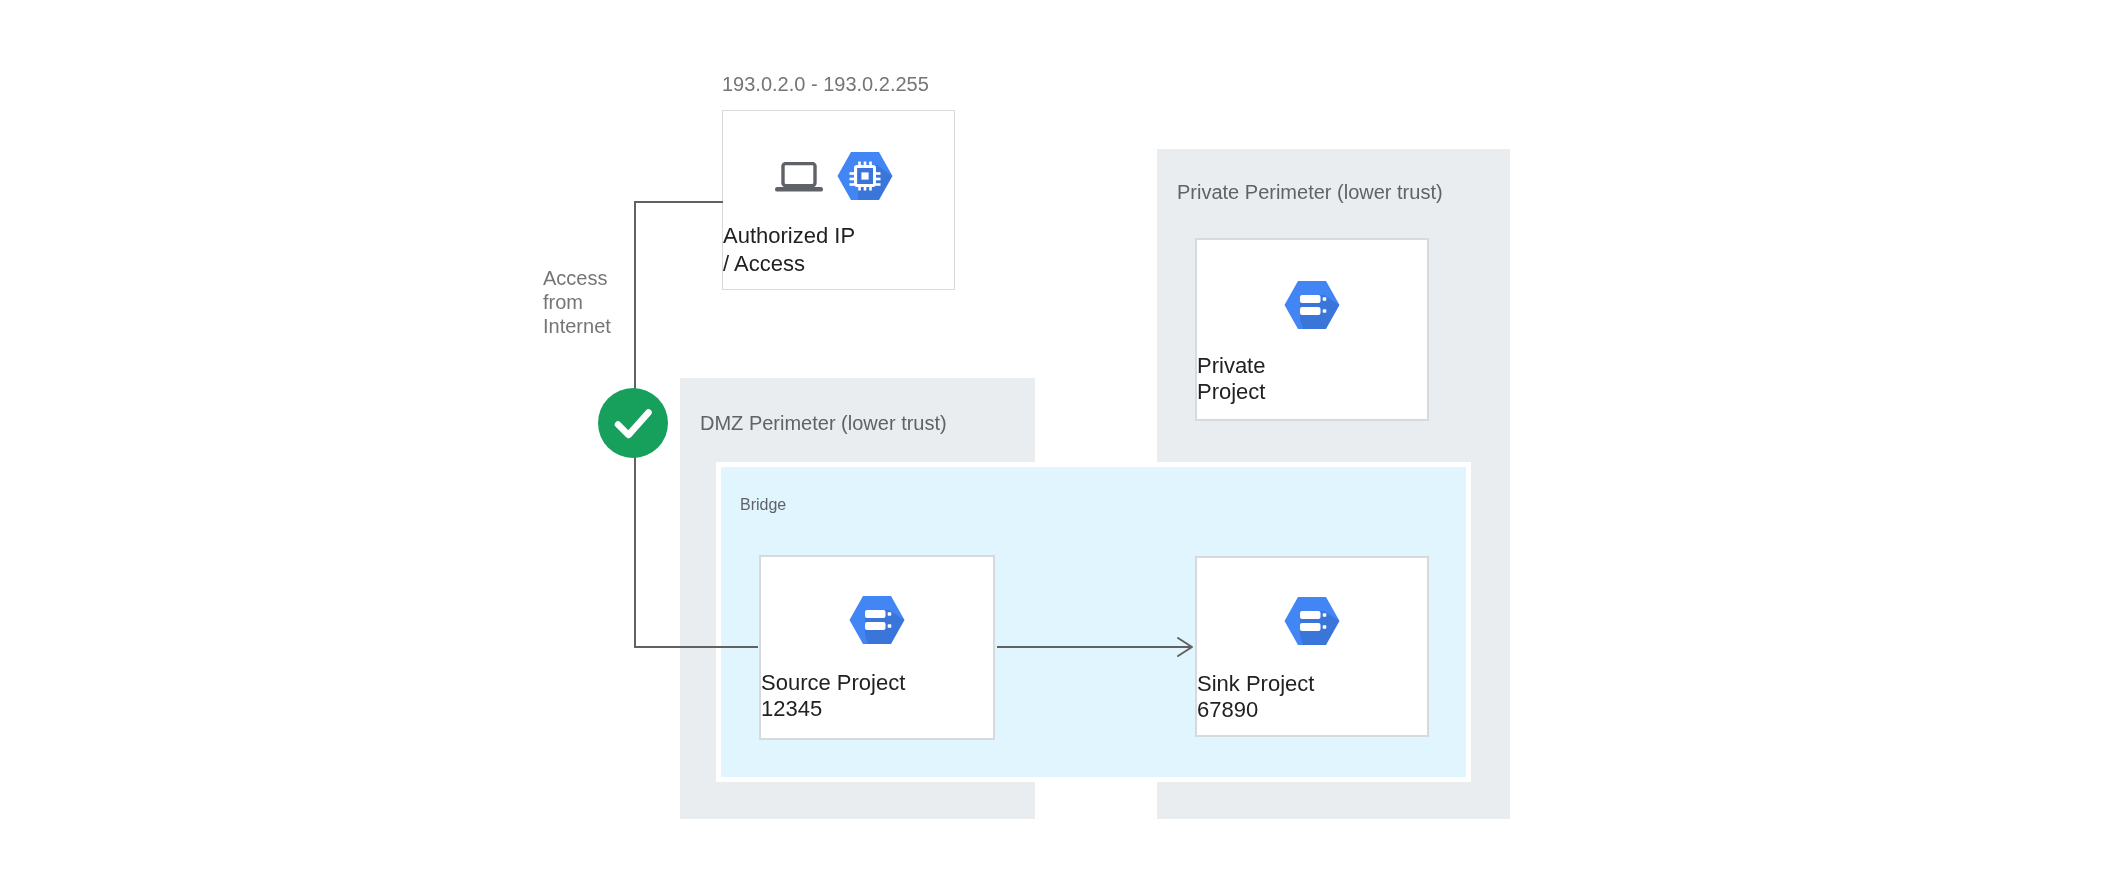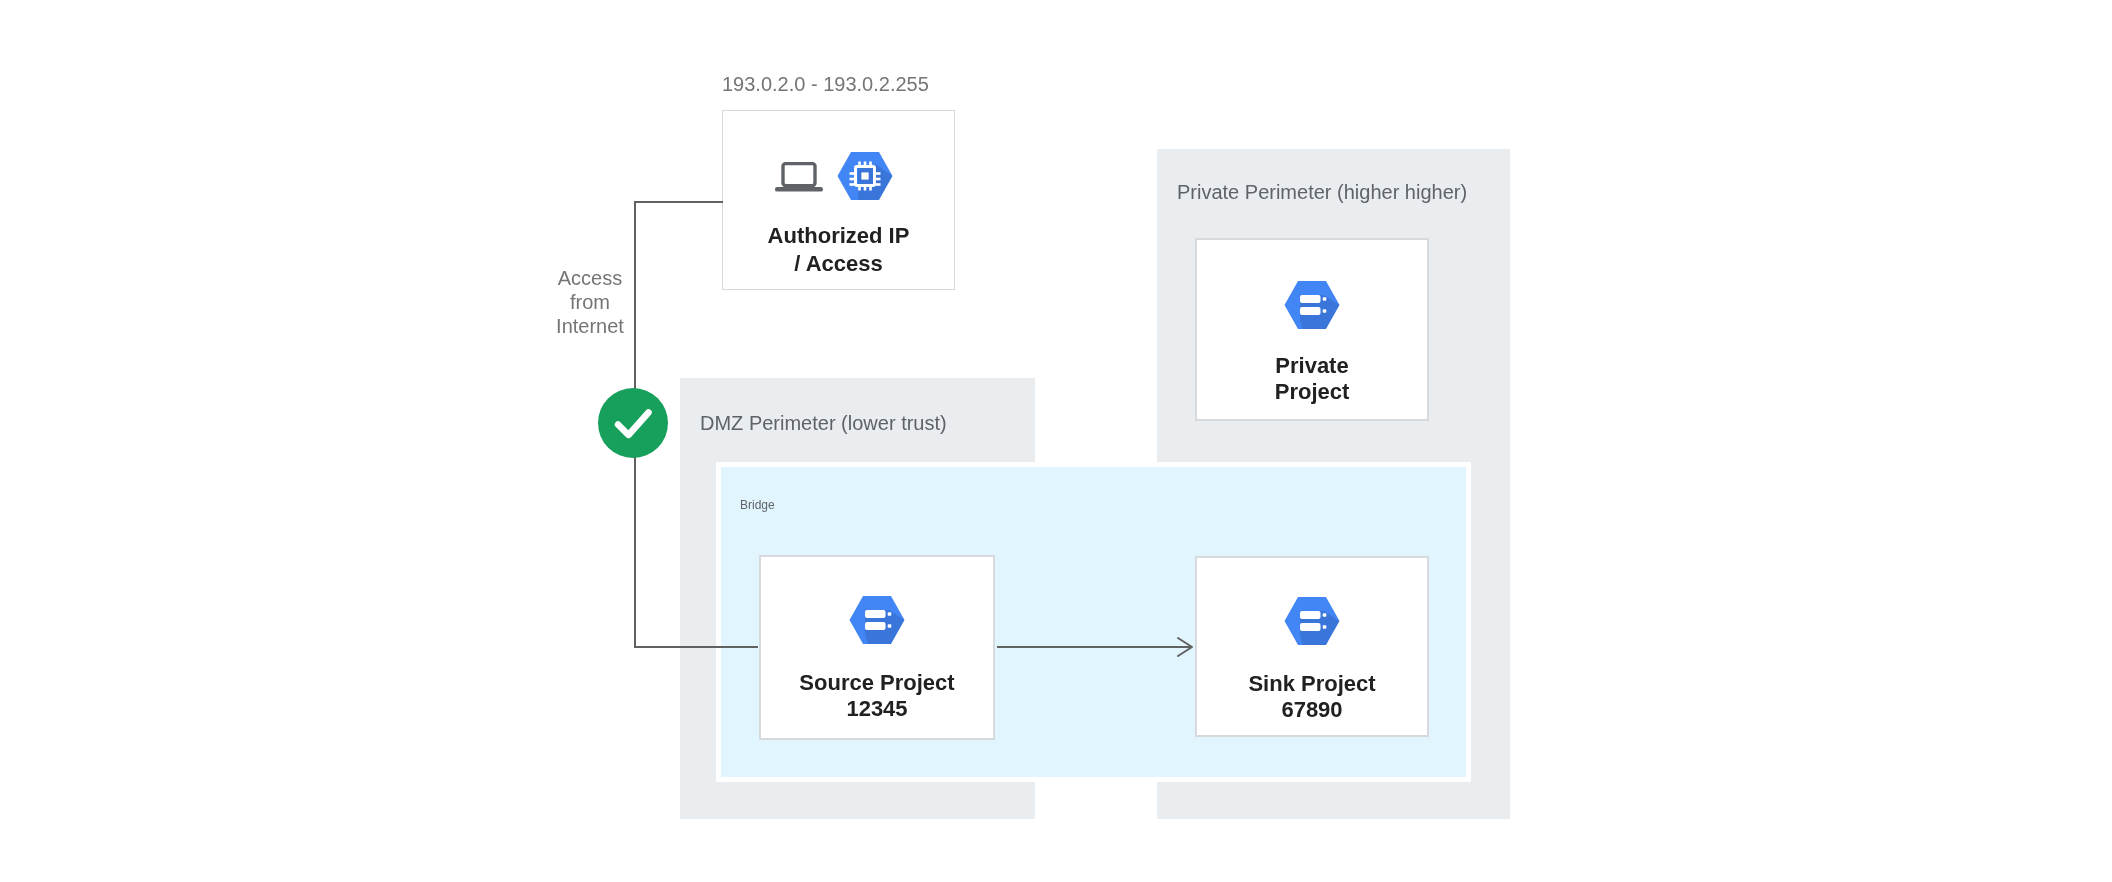--- a/index.html
+++ b/index.html
@@ -32,45 +32,45 @@
   }
   .perimeter.dmz .perimeter-label{top:35px;}
   .perimeter.private .perimeter-label{top:33px;}
   
   .bridge{
     position:absolute;left:716px;top:462px;width:755px;height:320px;
     box-sizing:border-box;background:var(--bridge-fill);
     border:5px solid var(--bridge-border);z-index:2;
   }
   .bridge-label{
-    position:absolute;left:19px;top:28px;font-size:12px;line-height:20px;
+    position:absolute;left:19px;top:28px;font-size:16px;line-height:20px;
     color:var(--label-gray);white-space:nowrap;
   }
   
   .node{position:absolute;background:var(--node-bg);box-sizing:border-box;z-index:3;}
   .node.authorized{left:722px;top:110px;width:233px;height:180px;border:1px solid var(--node-border);}
   .node.source {left:759px;top:555px;width:236px;height:185px;border:2px solid var(--node-border);padding-left:32px;}
   .node.sink   {left:1195px;top:556px;width:234px;height:181px;border:2px solid var(--node-border);padding-left:15px;}
   .node.privproj{left:1195px;top:238px;width:234px;height:183px;border:2px solid var(--node-border);}
   .node-text{
-    position:absolute;left:0;right:0;top:113px;text-align:center;
-    font-size:22px;line-height:26px;color:var(--text-dark);font-weight:bold;
+    position:absolute;left:0;right:0;top:113px;text-align:left;
+    font-size:22px;line-height:26px;color:var(--text-dark);
   }
   .node.authorized .node-text{top:111px;line-height:28px;}
   .project-icon{position:absolute;left:50%;transform:translateX(-50%);top:38px;width:58px;height:50px;}
   .node.privproj .project-icon{top:40px;}
   .laptop-icon{position:absolute;left:52px;top:51px;width:48px;height:30px;}
   .compute-icon{position:absolute;left:114px;top:40px;width:56px;height:50px;}
   
   .ip-range{
     position:absolute;left:722px;top:74px;width:256px;text-align:left;
     font-size:20px;line-height:20px;color:var(--text-gray);white-space:nowrap;z-index:3;
   }
   .access-label{
-    position:absolute;left:543px;top:266px;width:94px;text-align:center;
+    position:absolute;left:543px;top:266px;width:94px;
     font-size:20px;line-height:24px;color:var(--text-gray);z-index:3;
   }
   
   .overlay{position:absolute;left:0;top:0;width:2112px;height:882px;z-index:10;pointer-events:none;}
   .wire{stroke:var(--line);stroke-width:2;fill:none;}
   .wire.head{stroke-linejoin:round;stroke-linecap:round;}
   
   .badge{position:absolute;left:598px;top:388px;width:70px;height:70px;z-index:11;}
   .badge circle{fill:var(--check-green);}
   .badge path{stroke:#ffffff;stroke-width:6.5;fill:none;stroke-linecap:round;stroke-linejoin:round;}
@@ -122,21 +122,21 @@
     </g>
   </defs>
 </svg>
 
 <div class="canvas">
 
   <div class="perimeter dmz">
     <div class="perimeter-label">DMZ Perimeter (lower trust)</div>
   </div>
   <div class="perimeter private">
-    <div class="perimeter-label">Private Perimeter (higher higher)</div>
+    <div class="perimeter-label">Private Perimeter (lower trust)</div>
   </div>
 
   <div class="bridge">
     <div class="bridge-label">Bridge</div>
   </div>
 
   <div class="ip-range">193.0.2.0 - 193.0.2.255</div>
 
   <div class="node authorized">
     <svg class="laptop-icon" viewBox="0 0 48 30">

